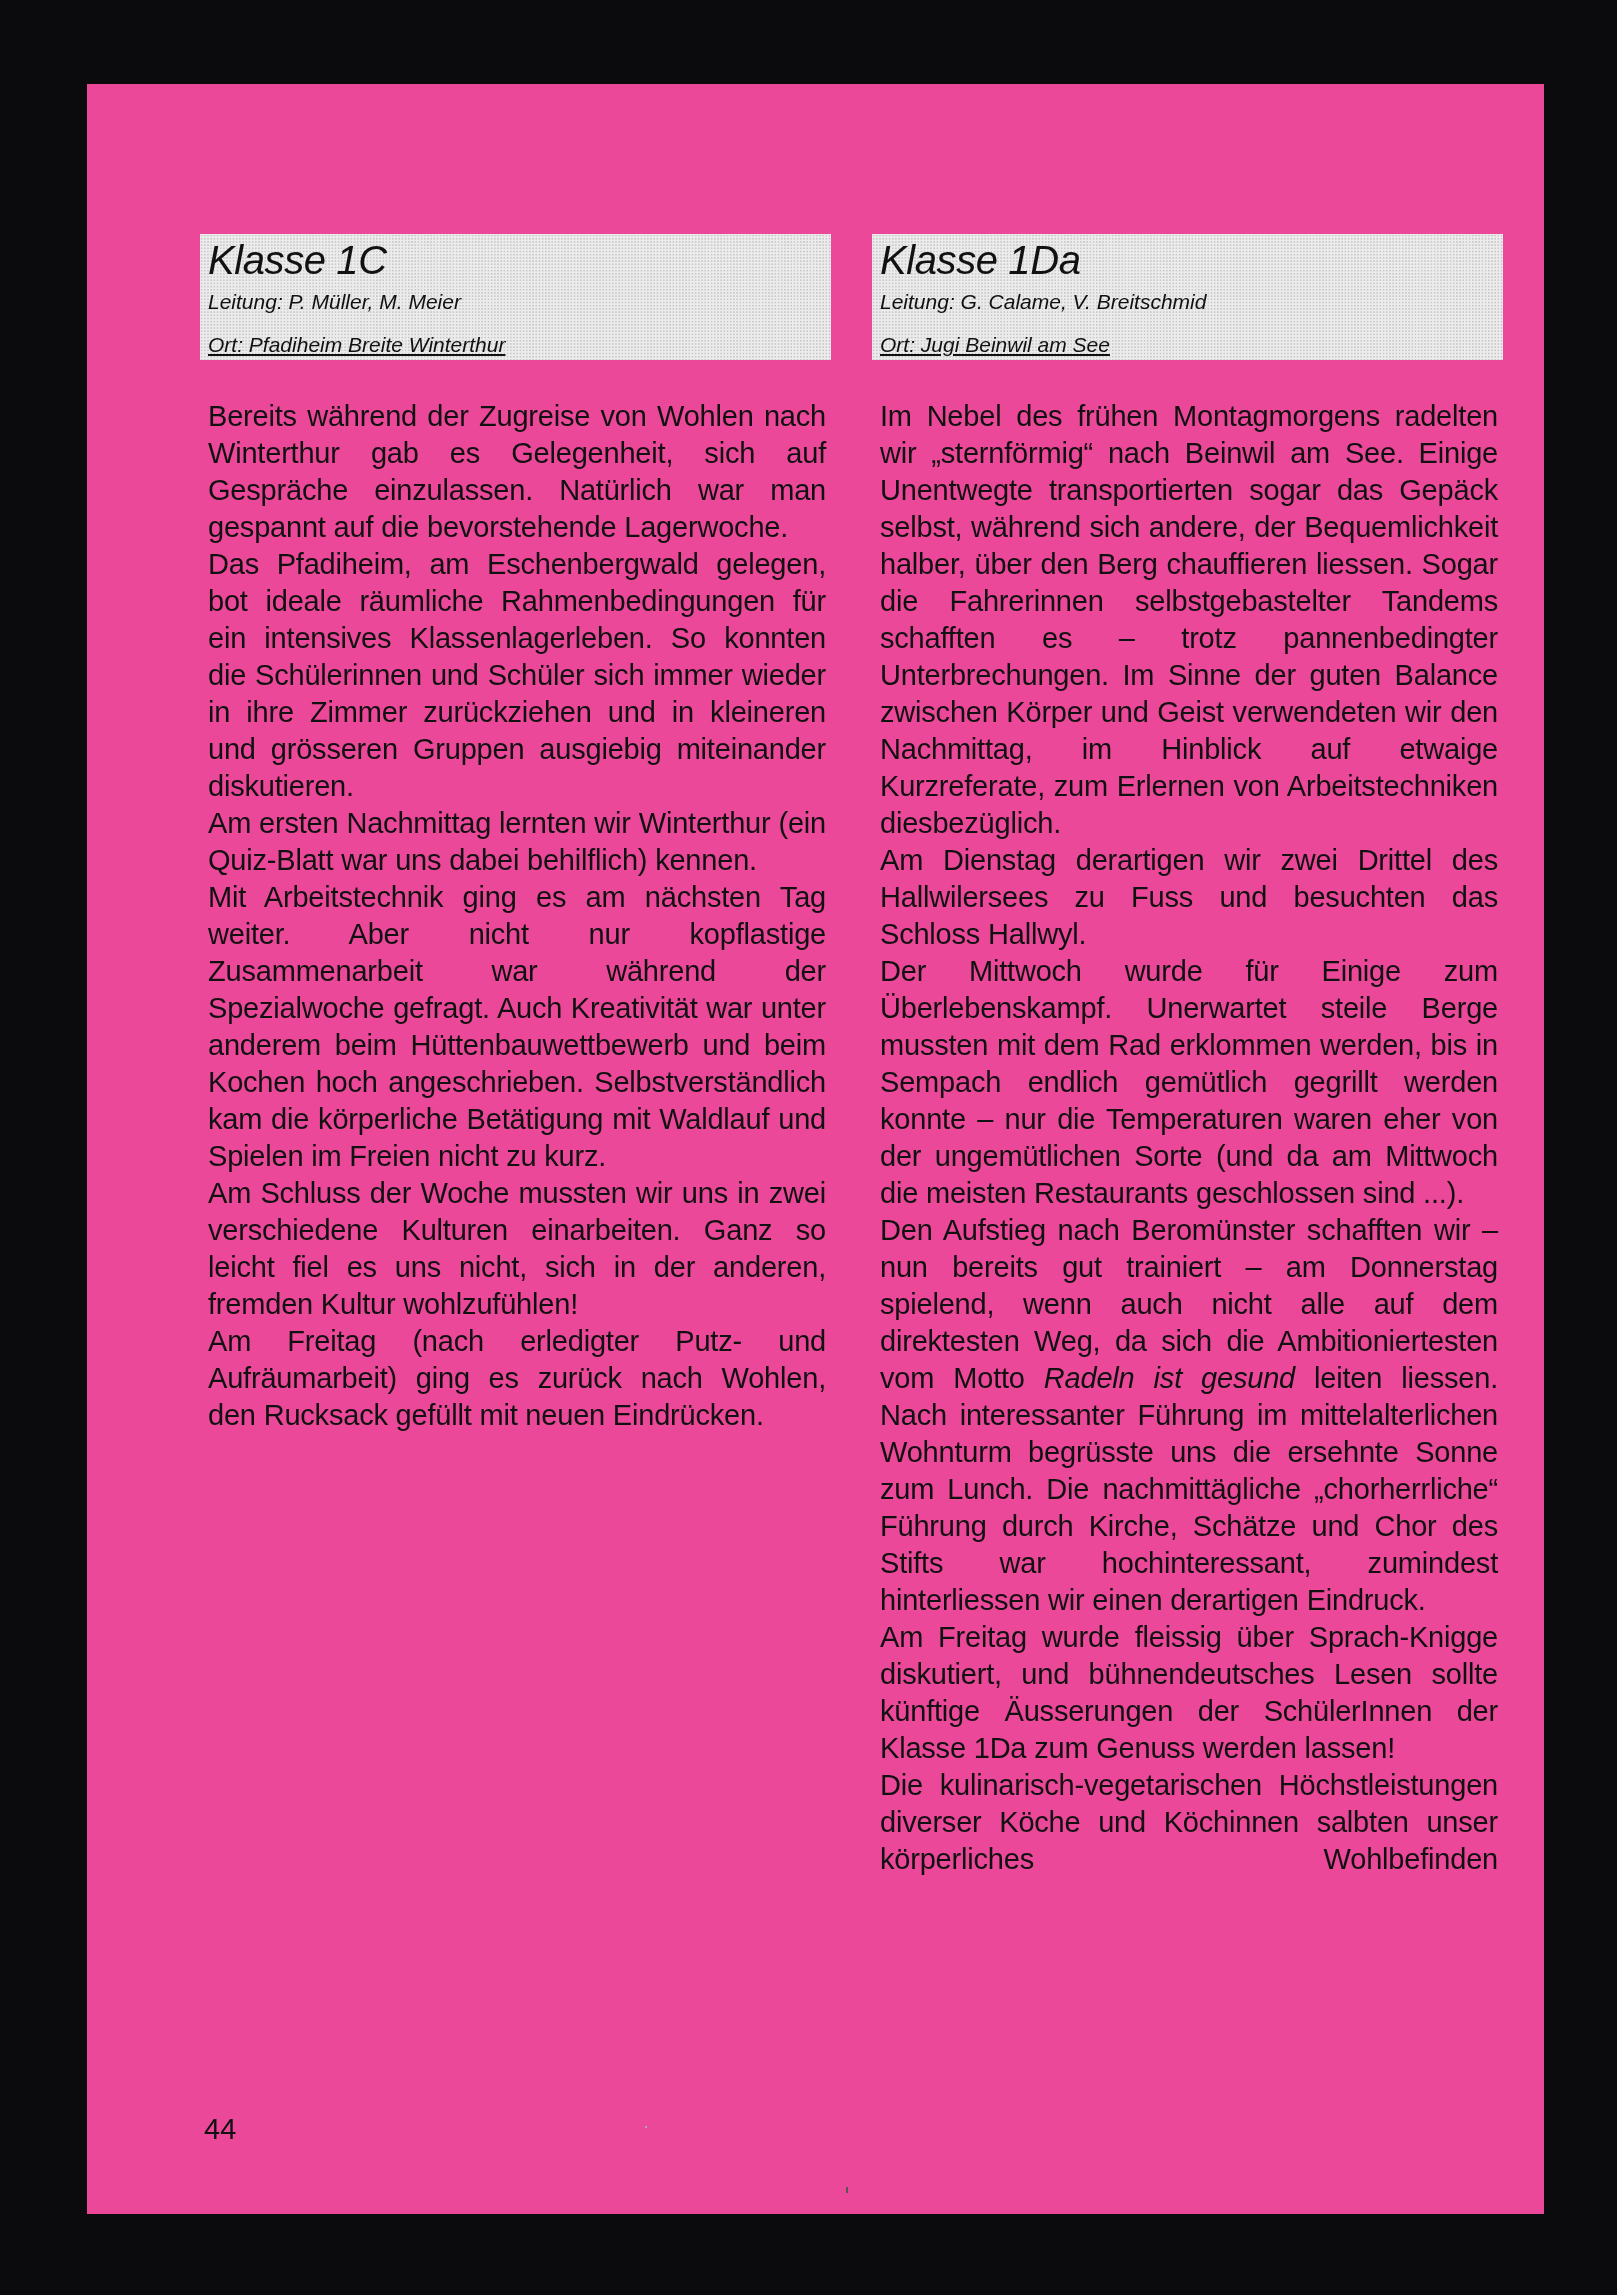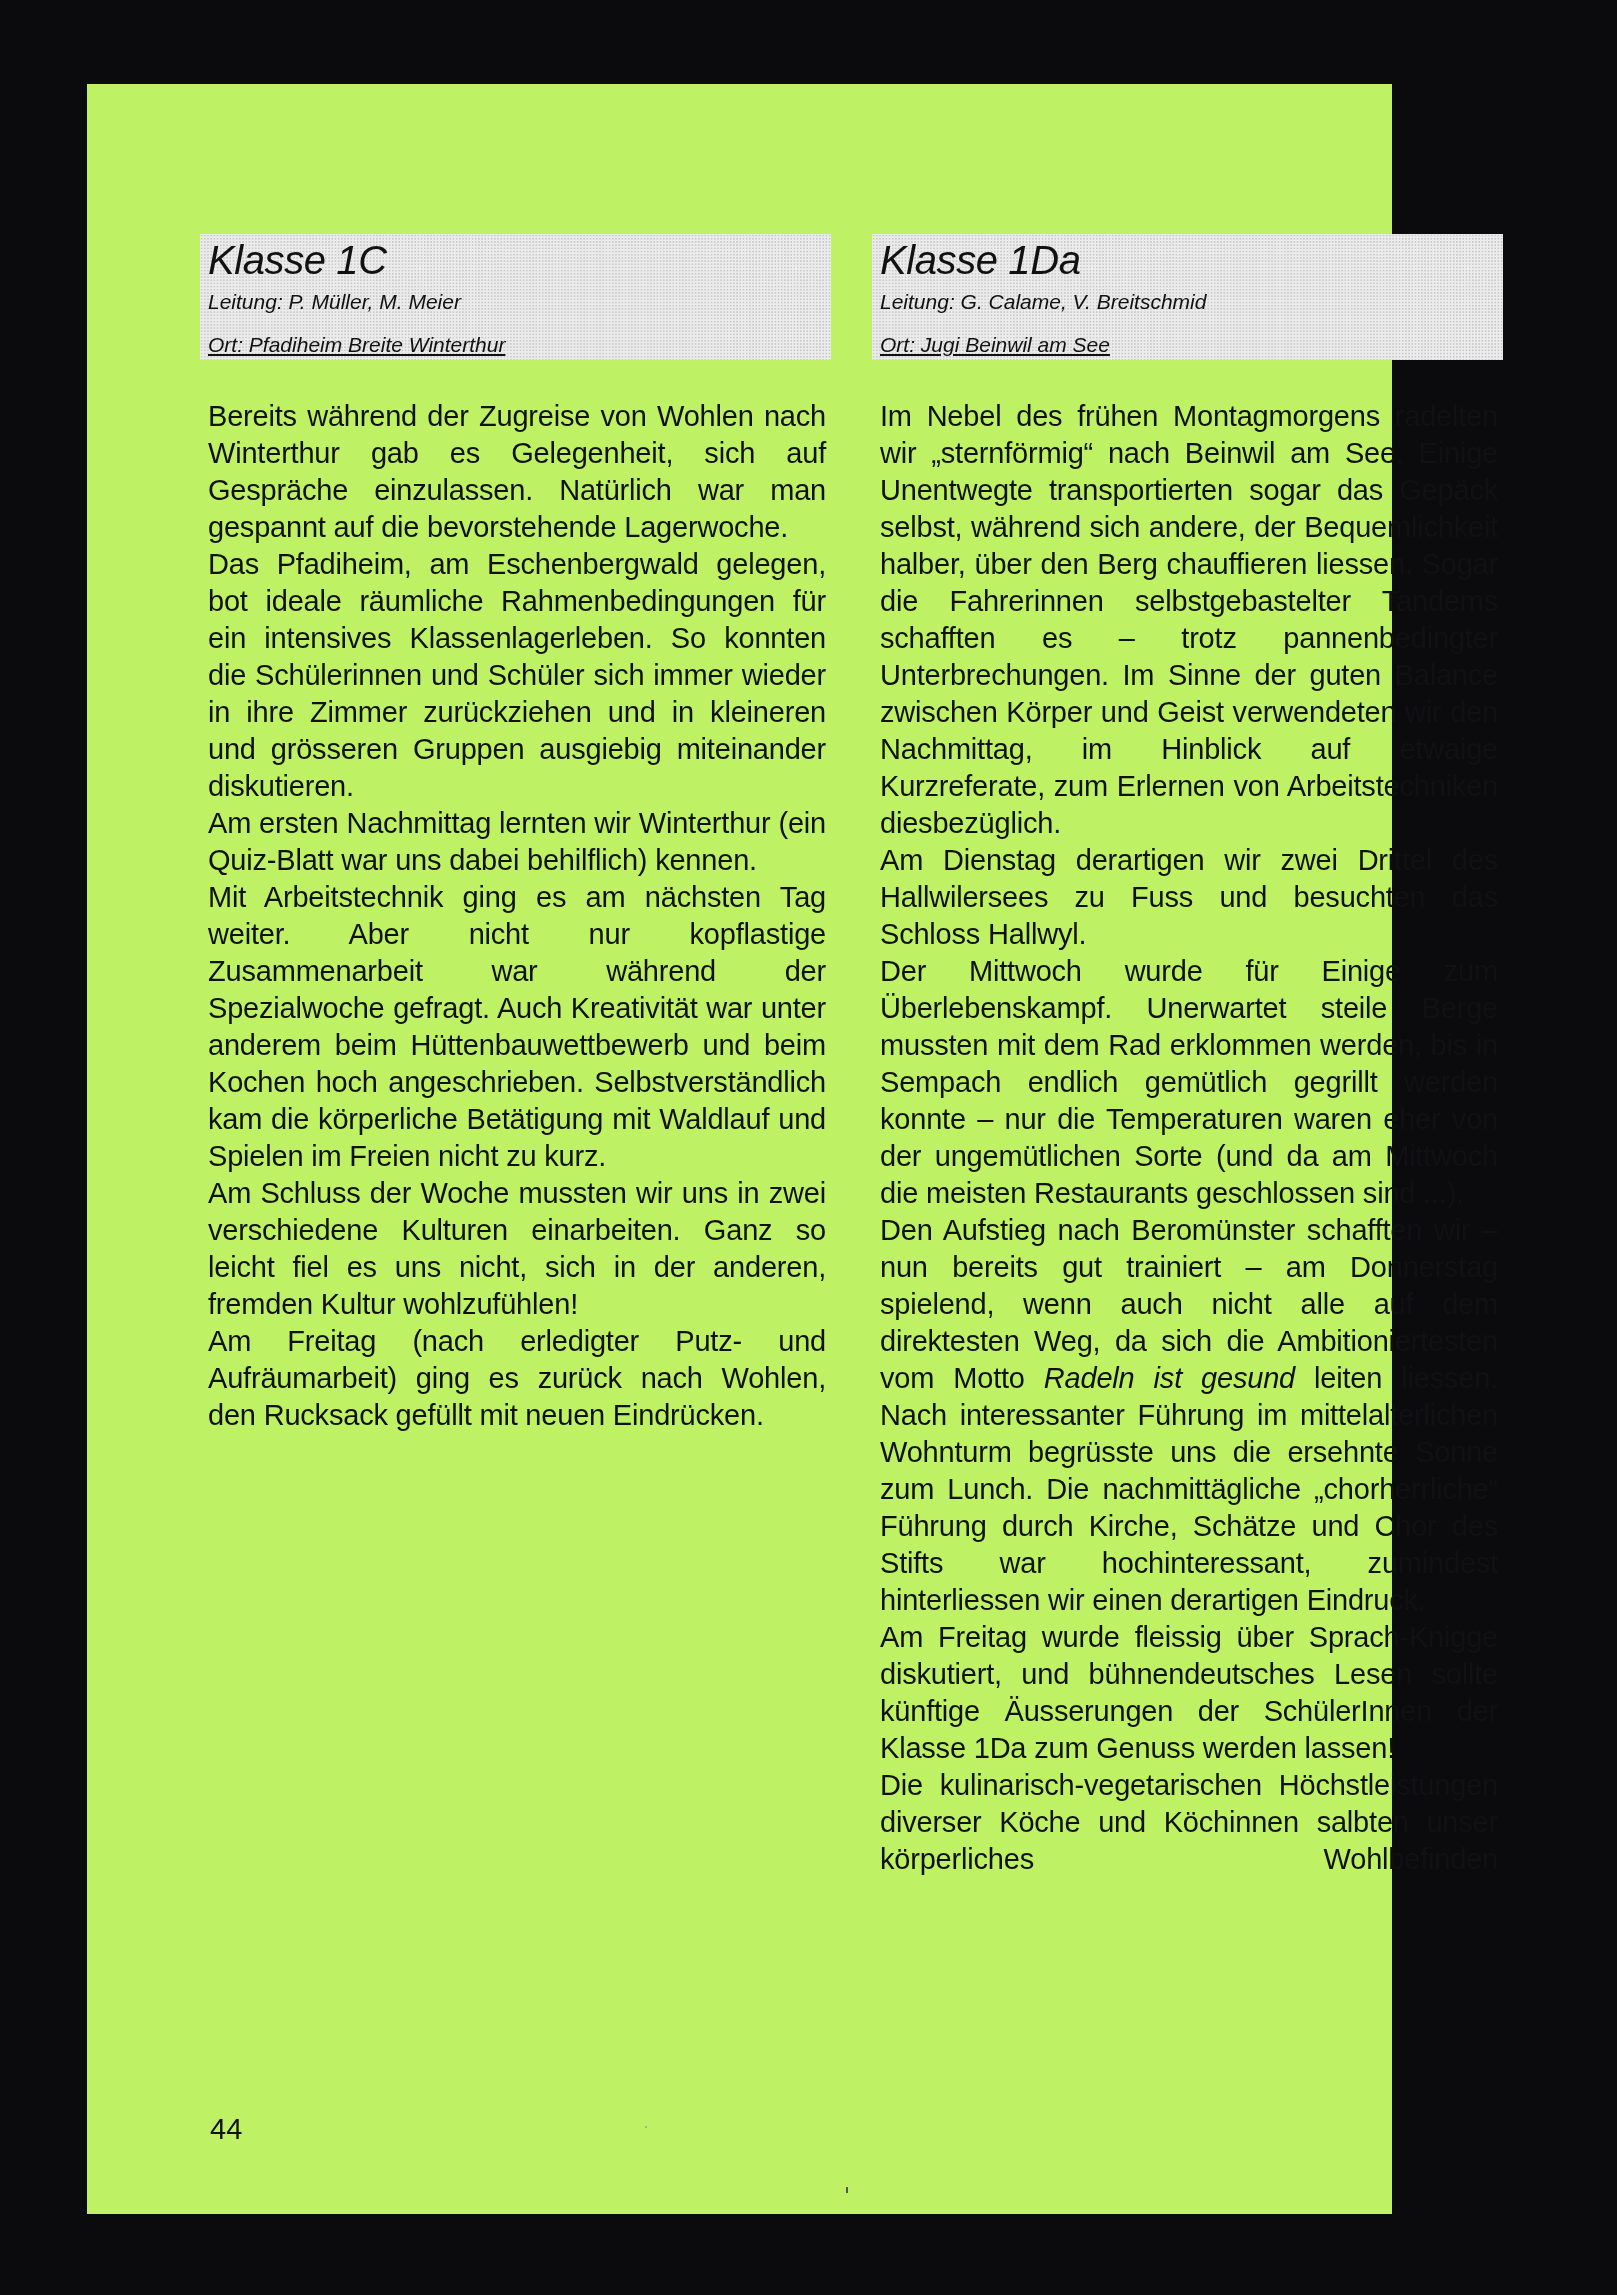--- a/index.html
+++ b/index.html
@@ -1,22 +1,22 @@
 <!DOCTYPE html>
 <html style="font-size:13px"><head>
 <meta charset="utf-8">
 <style>
   html, body { margin:0; padding:0; }
   body {
     width:1618px; height:2295px; background:#0b0b0d; position:relative; overflow:hidden;
     font-family:"Liberation Sans", sans-serif; color:#111;
   }
   .page {
-    position:absolute; left:87px; top:84px; width:1305px; height:2130px;
-    background:#bef264;
+    position:absolute; left:87px; top:84px; width:1457px; height:2130px;
+    background:#ec4899;
   }
   .col { position:absolute; top:0; width:631px; }
   .col.left { left:113px; }
   .col.right { left:785px; }
   .header {
     position:absolute; top:150px; left:0; width:631px; height:126px;
     background-color:#ececec;
     background-image: radial-gradient(#c9c9c9 0.7px, transparent 0.9px);
     background-size:3.2px 3.2px;
   }
@@ -29,21 +29,21 @@
   }
   .header .lead { top:49px; }
   .header .place { top:92px;text-decoration:underline; }
   .body-text {
     position:absolute; top:314px; left:8px; width:618px;
     font-size:29px; line-height:37px; text-align:justify; letter-spacing:-0.2px;
   }
   .body-text p { margin:0; }
   .body-text p.last { text-align-last:justify; }
   .page-num {
-    position:absolute; left:123px; top:2027px; font-size:29px; line-height:36px;
+    position:absolute; left:117px; top:2027px; font-size:29px; line-height:36px;
   }
   .speck { position:absolute; left:759px; top:2103px; width:1.6px; height:5.7px; background:#555; }
   .speck2 { position:absolute; left:558px; top:2042px; width:1.6px; height:1.6px; background:#aaa; }
   em { font-style:italic; }
 </style>
 </head>
 <body>
 
 <div class="page">
 

